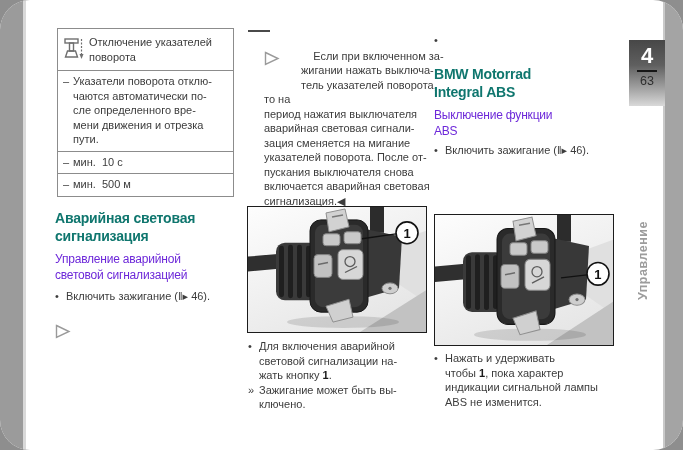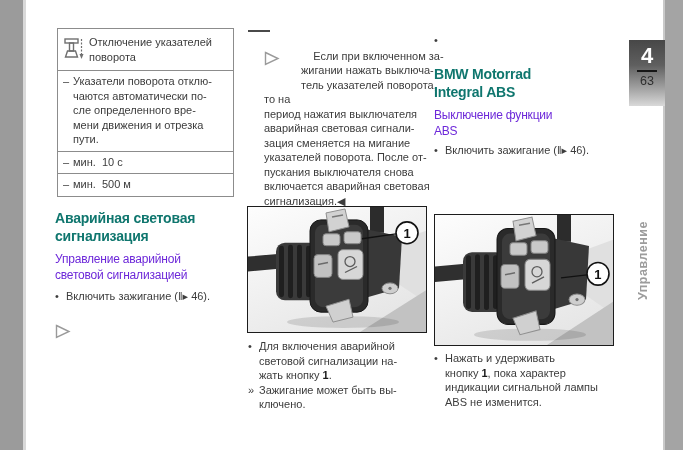--- a/index.html
+++ b/index.html
@@ -1,18 +1,18 @@
 <!DOCTYPE html>
 <html><head>
 <meta charset="utf-8">
 <style>
   html,body{margin:0;padding:0;background:#8e8e8e;}
   .page{
     position:relative;width:683px;height:450px;background:#ffffff;overflow:hidden;
-    font-family:"Liberation Sans","DejaVu Sans",sans-serif;color:#333;
+    font-family:"Liberation Sans","DejaVu Sans",sans-serif;color:#333;border-radius:30px;
   }
   .strip-left{position:absolute;left:0;top:0;width:23px;height:450px;background:#9b9b9b;border-right:3px solid #d9d9d9;}
   .strip-right{position:absolute;right:0;top:0;width:18px;height:450px;background:#a4a4a4;border-left:2px solid #c9c9c9;}
 
   .pre{white-space:pre-wrap;}
 
   
   .infobox{position:absolute;left:57px;top:28px;width:175px;border:1px solid #8c8c8c;background:#fff;}
   .ib-row{display:flex;border-top:1px solid #8c8c8c;padding:3px 5px 4px 5px;font-size:11px;line-height:14.5px;color:#3c3c3c;}
   .ib-row:first-child{border-top:none;padding:6px 5px;}
@@ -207,21 +207,21 @@
       <line x1="126" y1="61" x2="152" y2="58" stroke="#111" stroke-width="1.3"></line>
       <circle cx="163" cy="57" r="11" fill="#ffffff" stroke="#111" stroke-width="1.6"></circle>
       <text x="163" y="62" text-anchor="middle" font-size="13" font-weight="bold" fill="#111" font-family="Liberation Sans, sans-serif">1</text>
     </svg>
   </div>
 
   <div class="col" style="left:434px;top:351px;width:184px;">
     <div class="bullet">
       <span class="marker">•</span>
       <span class="pre"><span>Нажать и удерживать
-кнопку </span><b>1</b><span>, пока характер
+чтобы </span><b>1</b><span>, пока характер
 индикации сигнальной лампы
 ABS не изменится.</span></span>
     </div>
   </div>
 
   <div class="badge">
     <div class="chapter">4</div>
     <div class="rule"></div>
     <div class="pagenum">63</div>
   </div>

